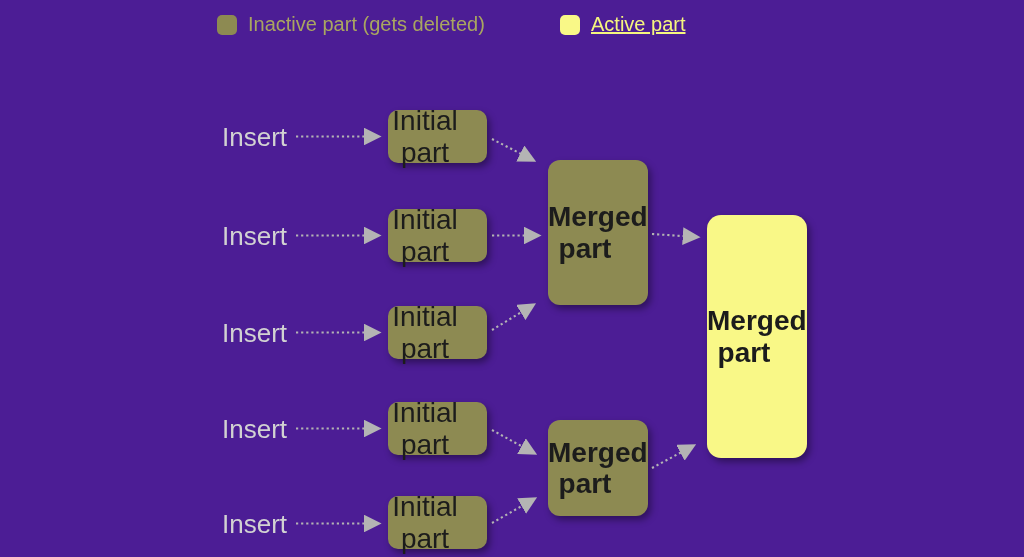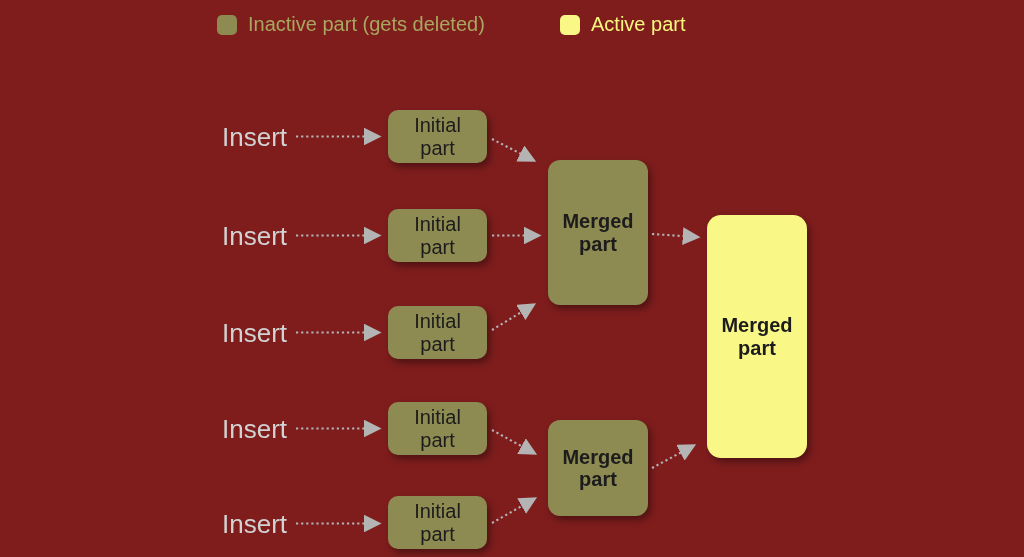--- a/index.html
+++ b/index.html
@@ -12,24 +12,24 @@
   .legend-item { position:absolute; display:flex; align-items:center; gap:11px; }
   .swatch { width:20px; height:20px; border-radius:5px; display:inline-block; flex:0 0 auto; }
   .legend-label { font-size:20px; white-space:nowrap; }
   .insert-label {
     position:absolute; left:222px;
     font-size:26px; line-height:28px; height:28px;
     color:#d2d2d2; white-space:nowrap;
   }
   .box {
     position:absolute;
-    display:flex; align-items:center; justify-content:center;
+    display:flex; align-items:center; 
     text-align:center;
     color:#1c1c1c;
-    font-size:20px; line-height:1.12;
+    font-size:28px; line-height:1.12;
     border-radius:10px;
     box-shadow:3px 4px 7px rgba(0,0,0,0.38);
   }
   .box .box-label { display:inline-block; width:74px; }
   .box.initial { left:388px; width:99px; height:53px; }
   .box.merged  { border-radius:12px;font-weight:bold; }
   #box-initial-1 { top:110px; }
   #box-initial-2 { top:209px; }
   #box-initial-3 { top:306px; }
   #box-initial-4 { top:402px; }
@@ -46,29 +46,29 @@
   #legend-active   { left:560px; top:13px; }
   svg.arrow-layer { position:absolute; left:0; top:0; pointer-events:none; }
   svg.arrow-layer line {
     stroke:#b4b4b4; stroke-width:2.1;
     stroke-dasharray:2.2 2.9;
   }
 </style>
 </head>
 <body>
 
-<div class="canvas" style="background: #7f1d1d;">
+<div class="canvas" style="background: #4c1d95;">
 
   <div class="legend-item" id="legend-inactive">
     <span class="swatch" style="background: rgb(141, 138, 82);"></span>
     <span class="legend-label" style="color: rgb(169, 166, 96);">Inactive part (gets deleted)</span>
   </div>
   <div class="legend-item" id="legend-active">
     <span class="swatch" style="background: rgb(249, 248, 135);"></span>
-    <span class="legend-label" style="color: rgb(246, 246, 126);">Active part</span>
+    <span class="legend-label" style="color: rgb(246, 246, 126); text-decoration: underline;">Active part</span>
   </div>
 
   <div class="insert-label" id="insert-1">Insert</div>
   <div class="insert-label" id="insert-2">Insert</div>
   <div class="insert-label" id="insert-3">Insert</div>
   <div class="insert-label" id="insert-4">Insert</div>
   <div class="insert-label" id="insert-5">Insert</div>
 
   <div class="box initial" id="box-initial-1" style="background: rgb(141, 138, 82);">
     <span class="box-label">Initial part</span>

